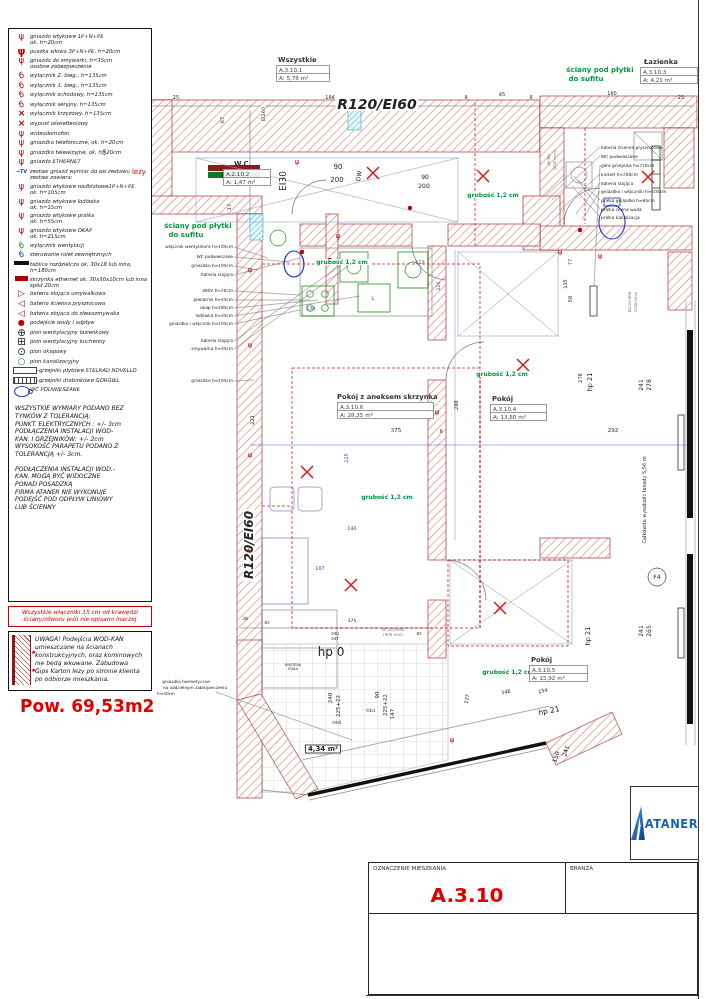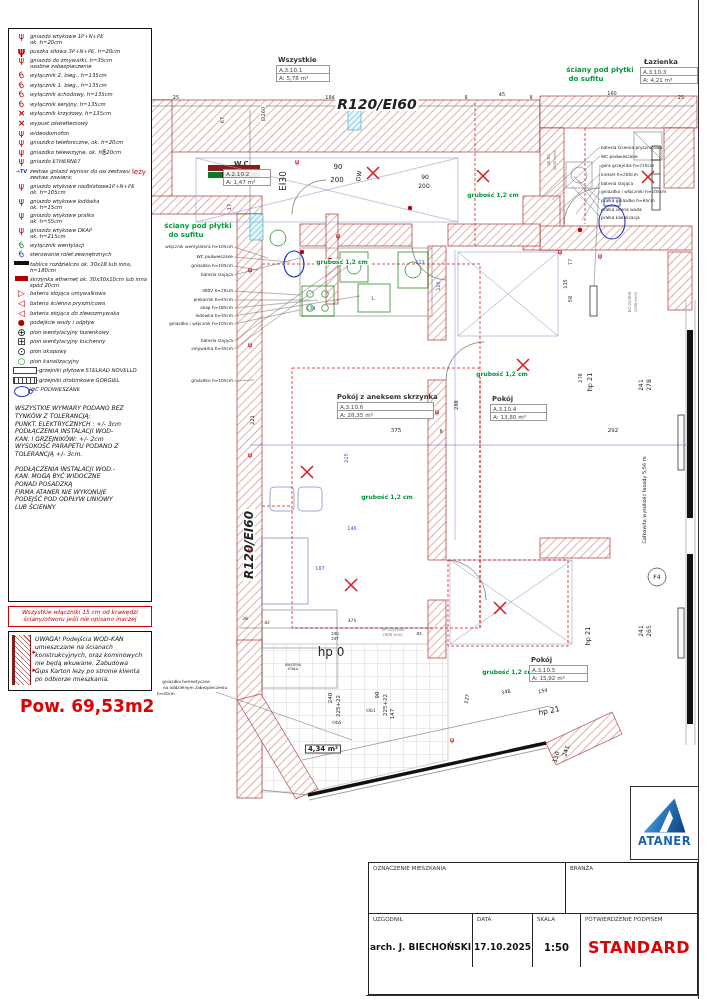--- a/index.html
+++ b/index.html
@@ -50,21 +50,21 @@
   .tb-c2{width:60px;border-right:1px solid #222;}
   .tb-c3{width:48px;border-right:1px solid #222;}
   .tb-c4{flex:1;}
   .tb-bot .cell{display:flex;flex-direction:column;height:100%;box-sizing:border-box;}
   .tb-val{flex:1;display:flex;align-items:center;justify-content:center;font-weight:bold;color:#111;}
   #tb-agreed{font-size:9px;}
   #tb-date{font-size:9px;}
   #tb-scale{font-size:10px;}
   #tb-confirm{font-size:16px;color:#e00000;letter-spacing:.5px;}
   
-  #logo{position:absolute;left:630px;top:786px;width:68px;height:74px;border:1.2px solid #333;border-right:none;box-sizing:border-box;background:#fff;display:flex;flex-direction:column;align-items:center;justify-content:center;}
+  #logo{position:absolute;left:630px;top:786px;width:68px;height:74px;border:1.2px solid #333;border-right:none;box-sizing:border-box;background:#fff;display:flex;flex-direction:row;align-items:center;justify-content:center;}
   .logo-tri{width:42px;height:34px;clip-path:polygon(0 100%,74% 0,100% 100%);background:linear-gradient(115deg,#7cc3ec 0%,#2a78c2 45%,#0d3e74 100%);position:relative;}
   .logo-tri .cut{position:absolute;inset:0;clip-path:polygon(38% 100%,62% 34%,70% 58%,55% 100%);background:#fff;}
   .logo-text{font-size:11.5px;font-weight:bold;color:#1b64ad;letter-spacing:.5px;margin-top:1px;}
 </style>
 </head>
 <body>
 
 <div id="sheet">
 
   <svg id="plan-svg" width="706" height="999" viewBox="0 0 706 999" style="position:absolute;left:0;top:0;">
@@ -676,38 +676,21 @@
     <div class="logo-tri">
         <div class="cut"></div>
       </div>
     <div class="logo-text">ATANER</div>
   </div>
 
   <div id="titleblock">
     <div class="tb-mid">
       <div class="tb-mid-l">
         <div class="tb-hdr">OZNACZENIE MIESZKANIA</div>
+        <div class="tb-apart">A.3.10</div>
       </div>
       <div class="tb-mid-r">
         <div class="tb-hdr">BRANŻA</div>
       </div>
     </div>
-    <div class="tb-bot">
-      <div class="tb-c1 cell">
-        <div class="tb-hdr">UZGODNIŁ</div>
-        <div class="tb-val" id="tb-agreed">arch. J. BIECHOŃSKI</div>
-      </div>
-      <div class="tb-c2 cell">
-        <div class="tb-hdr">DATA</div>
-        <div class="tb-val" id="tb-date">17.10.2025</div>
-      </div>
-      <div class="tb-c3 cell">
-        <div class="tb-hdr">SKALA</div>
-        <div class="tb-val" id="tb-scale">1:50</div>
-      </div>
-      <div class="tb-c4 cell">
-        <div class="tb-hdr">POTWIERDZENIE  PODPISEM</div>
-        <div class="tb-val" id="tb-confirm">STANDARD</div>
-      </div>
-    </div>
   </div>
 
 </div>
 
 </body></html>

